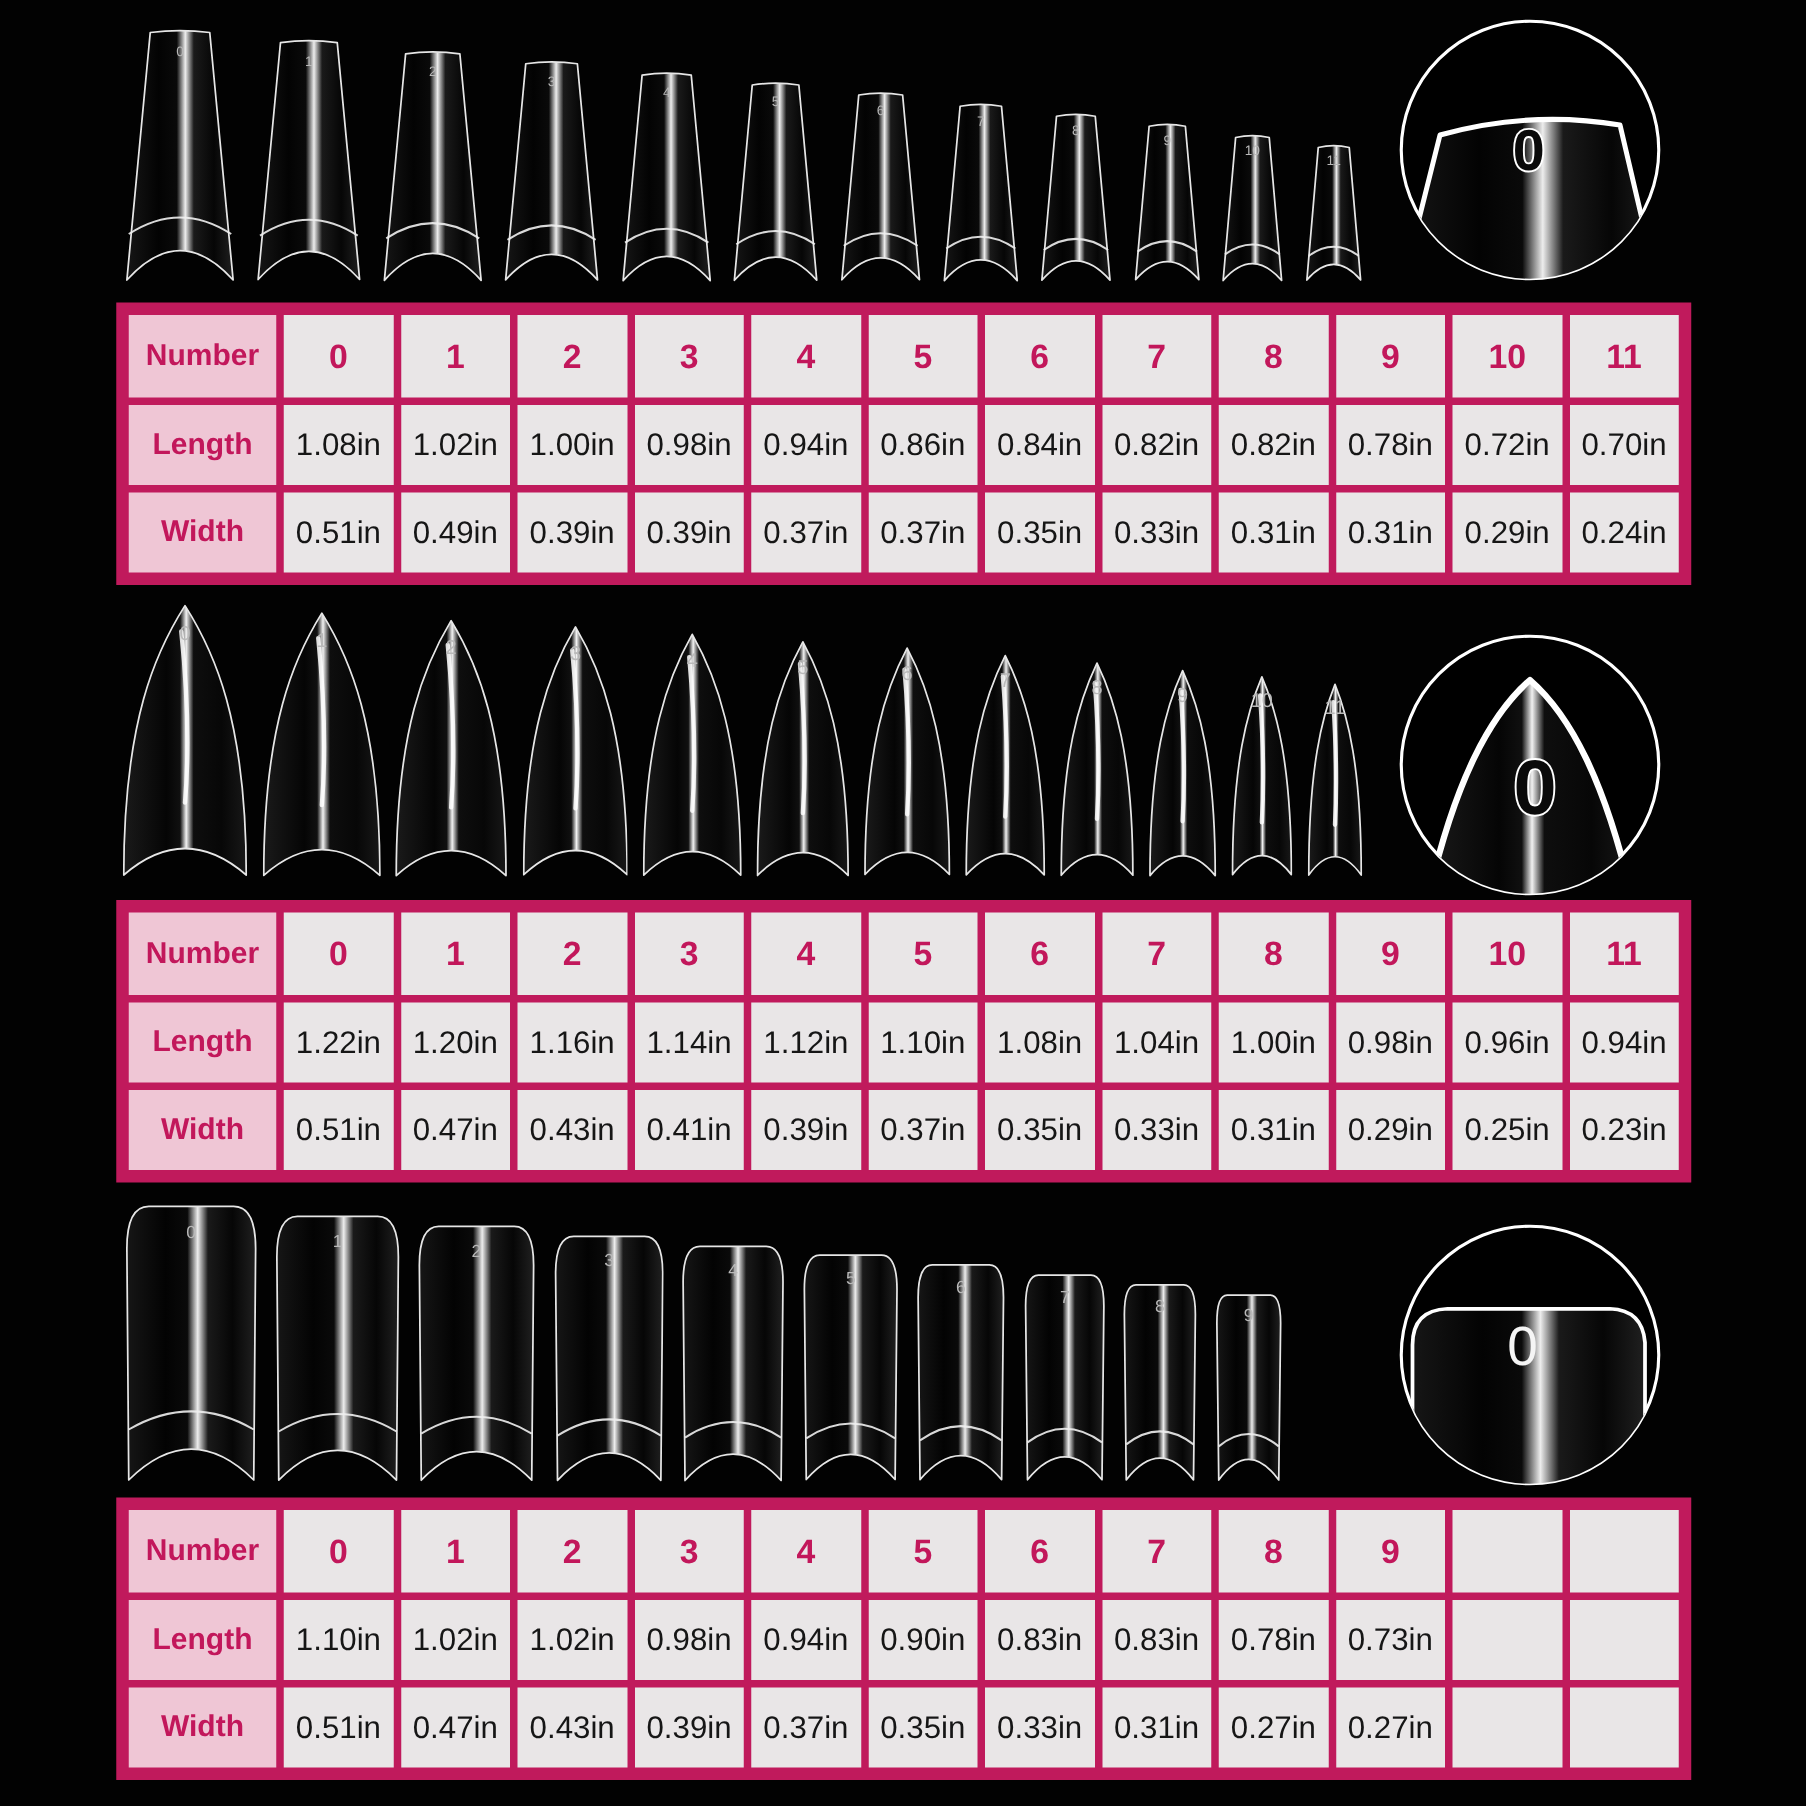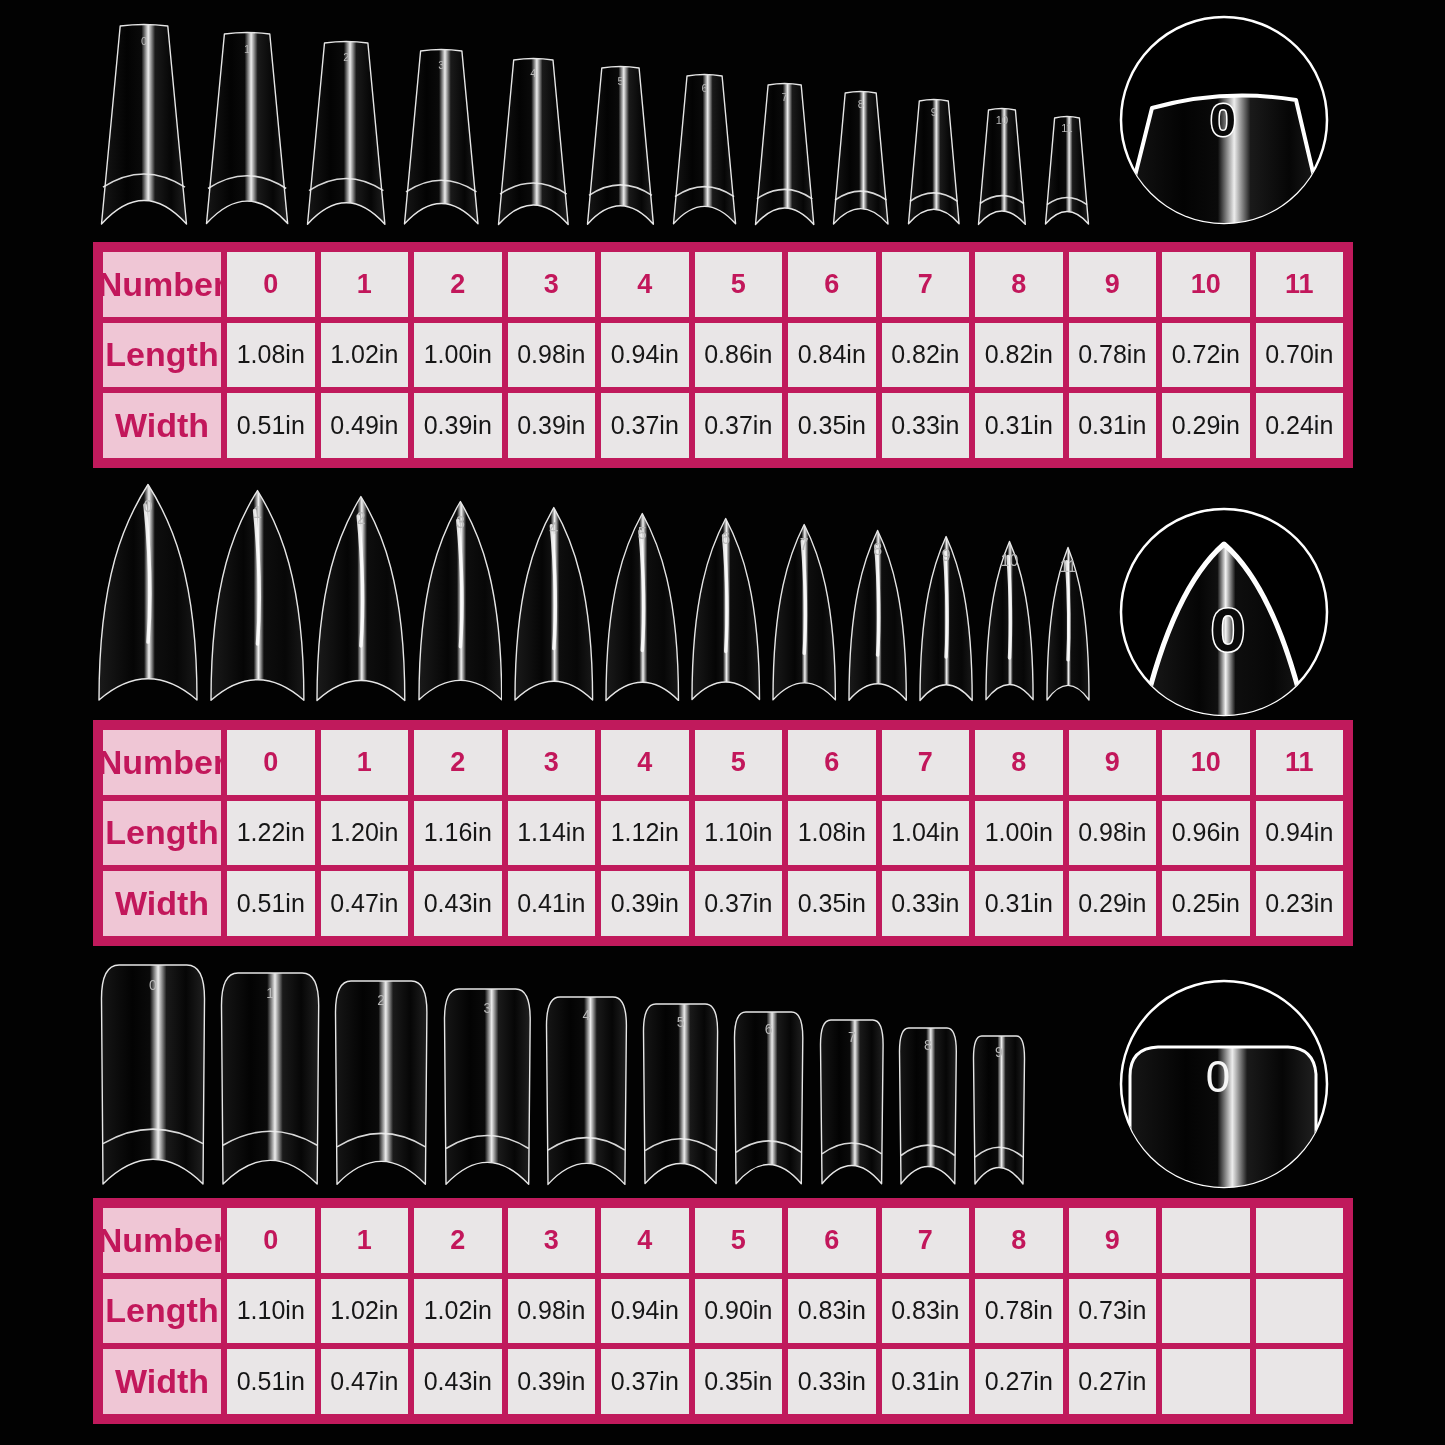--- a/index.html
+++ b/index.html
@@ -3,21 +3,21 @@
 <meta charset="utf-8">
 <style>
   html,body{margin:0;padding:0;background:#000;}
   #root{position:relative;width:1445px;height:1445px;background:#020202;overflow:hidden;
         font-family:"Liberation Sans",sans-serif;}
   .nails{position:absolute;display:flex;align-items:flex-end;justify-content:space-between;}
   .nail{display:block;}
   .size-table{position:absolute;left:93px;width:1260px;height:226px;background:#C01A5C;
       display:grid;grid-template-columns:118px repeat(12,1fr);gap:6px;padding:10px;box-sizing:border-box;}
   .cell{display:flex;align-items:center;justify-content:center;white-space:nowrap;overflow:hidden;}
-  .cell.head{background:#EFC6D5;color:#C2175B;font-weight:700;font-size:34px;}
+  .cell.head{background:#EFC6D5;color:#C2175B;font-weight:700;font-size:24px;}
   .cell.num{background:#E9E6E7;color:#C2175B;font-weight:700;font-size:27px;}
   .cell.val{background:#E9E6E7;color:#161616;font-size:25px;}
   .inset{position:absolute;left:1118px;width:212px;height:212px;}
   svg text{font-family:"Liberation Sans",sans-serif;}
 </style>
 </head>
 <body>
 
 <div id="root">
   <svg width="0" height="0">

